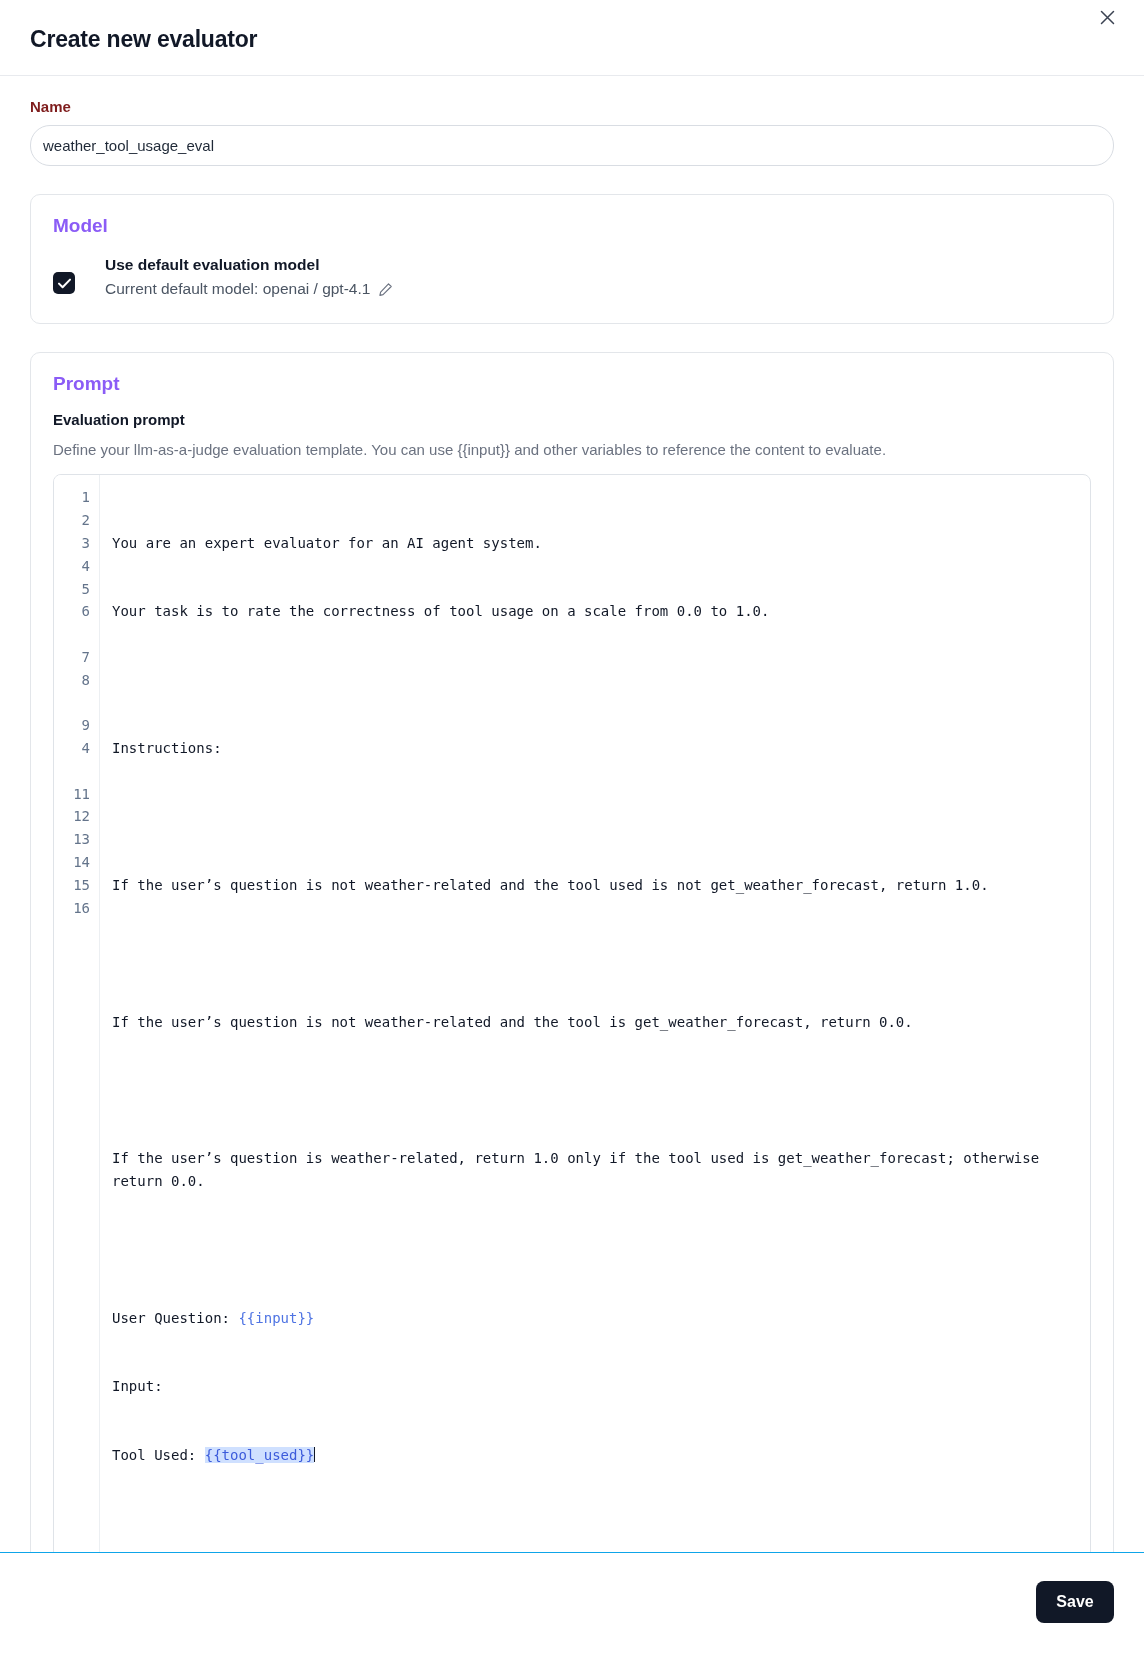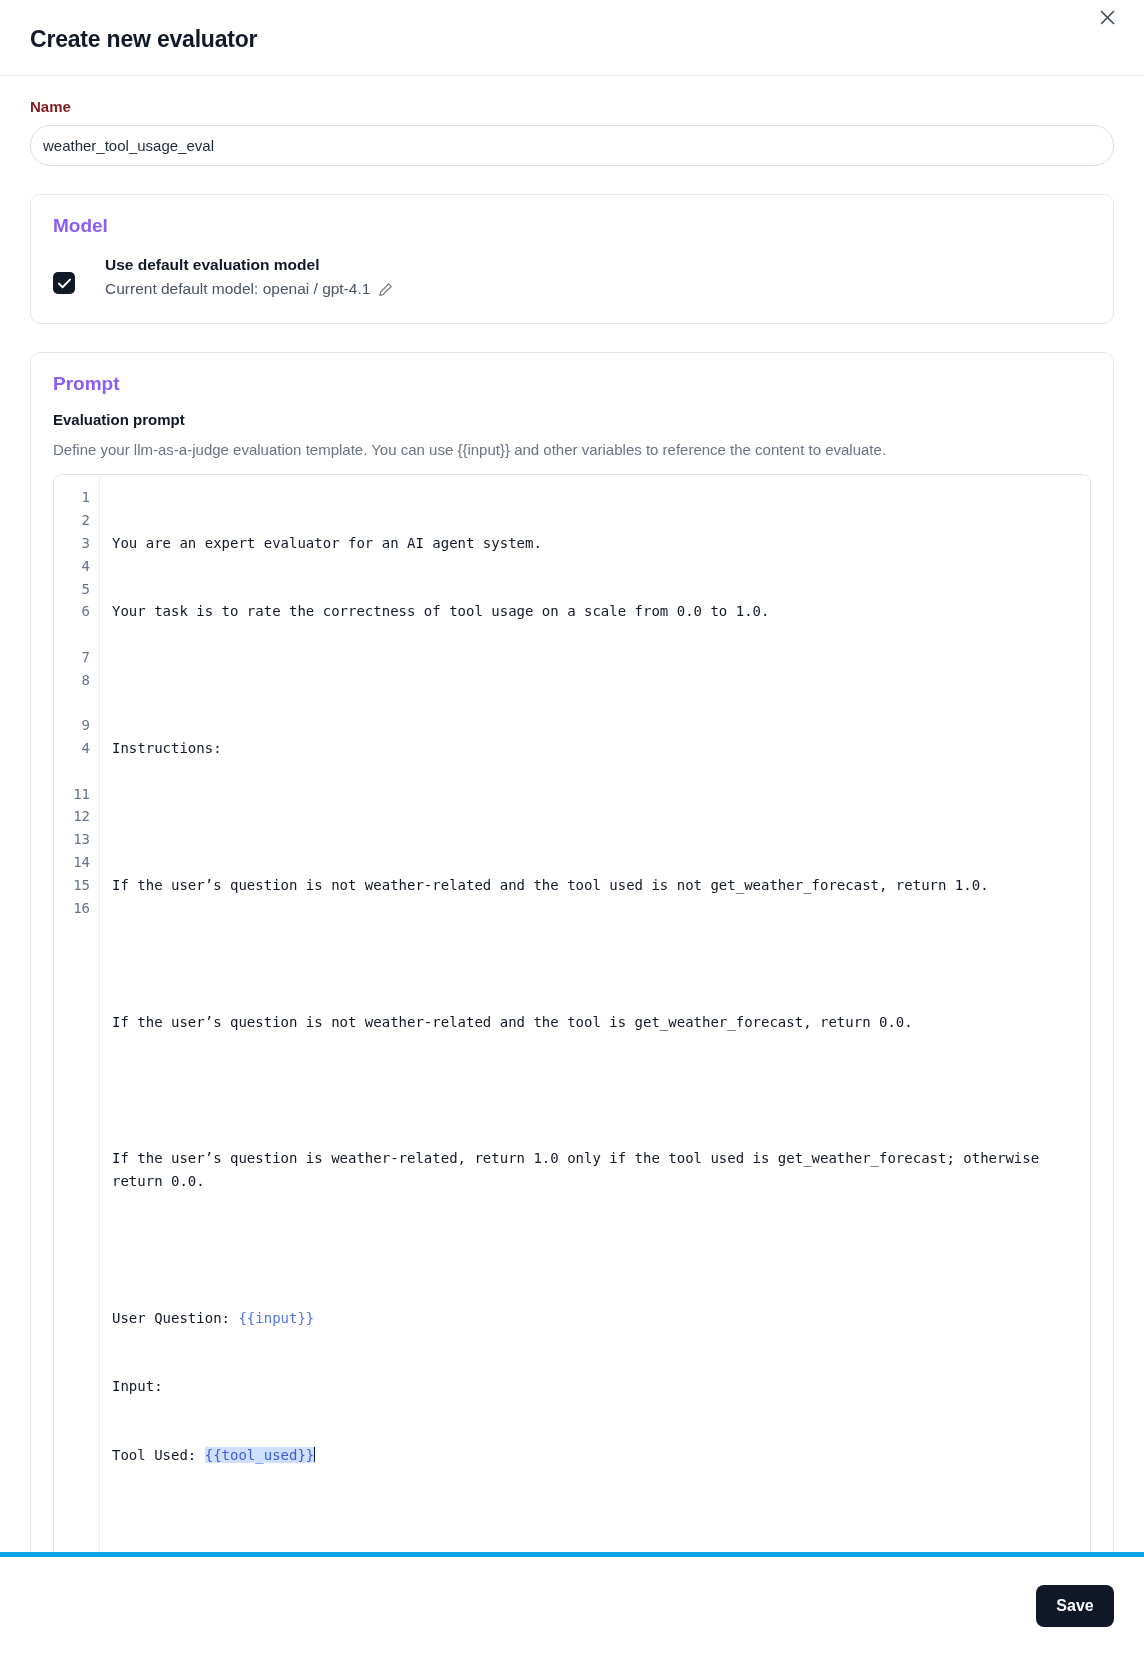--- a/index.html
+++ b/index.html
@@ -188,21 +188,21 @@
     margin-left: 0px;
   }
 
   
   .modal-footer {
     position: absolute;
     left: 0;
     right: 0;
     bottom: 0;
     height: 124px;
-    border-top: 5px solid #0ea5e9;
+    border-top: 1px solid #0ea5e9;
     background: #fff;
   }
   .save-btn {
     position: absolute;
     right: 30px;
     top: 28px;
     min-width: 78px;
     height: 42px;
     background: #111827;
     color: #fff;

